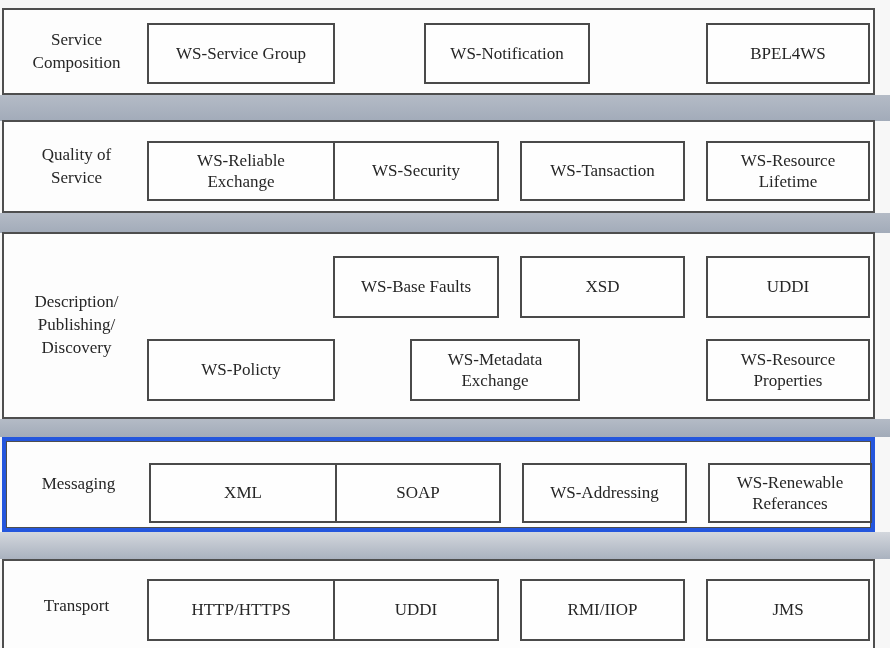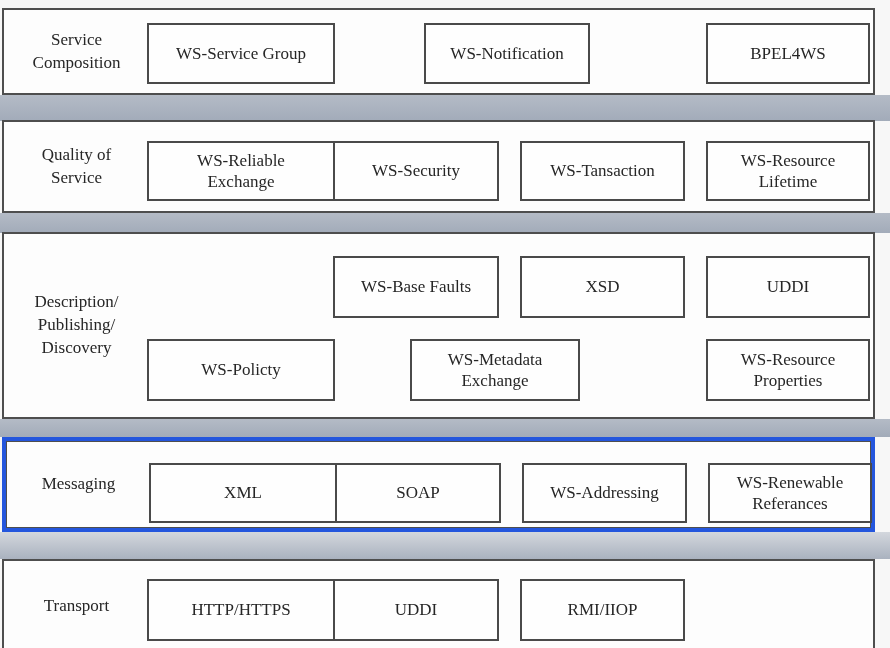--- a/index.html
+++ b/index.html
@@ -133,15 +133,16 @@
     <div class="box c3">WS-Addressing</div>
     <div class="box c4">WS-Renewable
 Referances</div>
   </div>
 
   <div class="layer r5">
     <div class="layer-label">Transport</div>
     <div class="box c1">HTTP/HTTPS</div>
     <div class="box c2">UDDI</div>
     <div class="box c3">RMI/IIOP</div>
+    <div class="box c4">JMS</div>
   </div>
 
 </div>
 
 </body></html>

